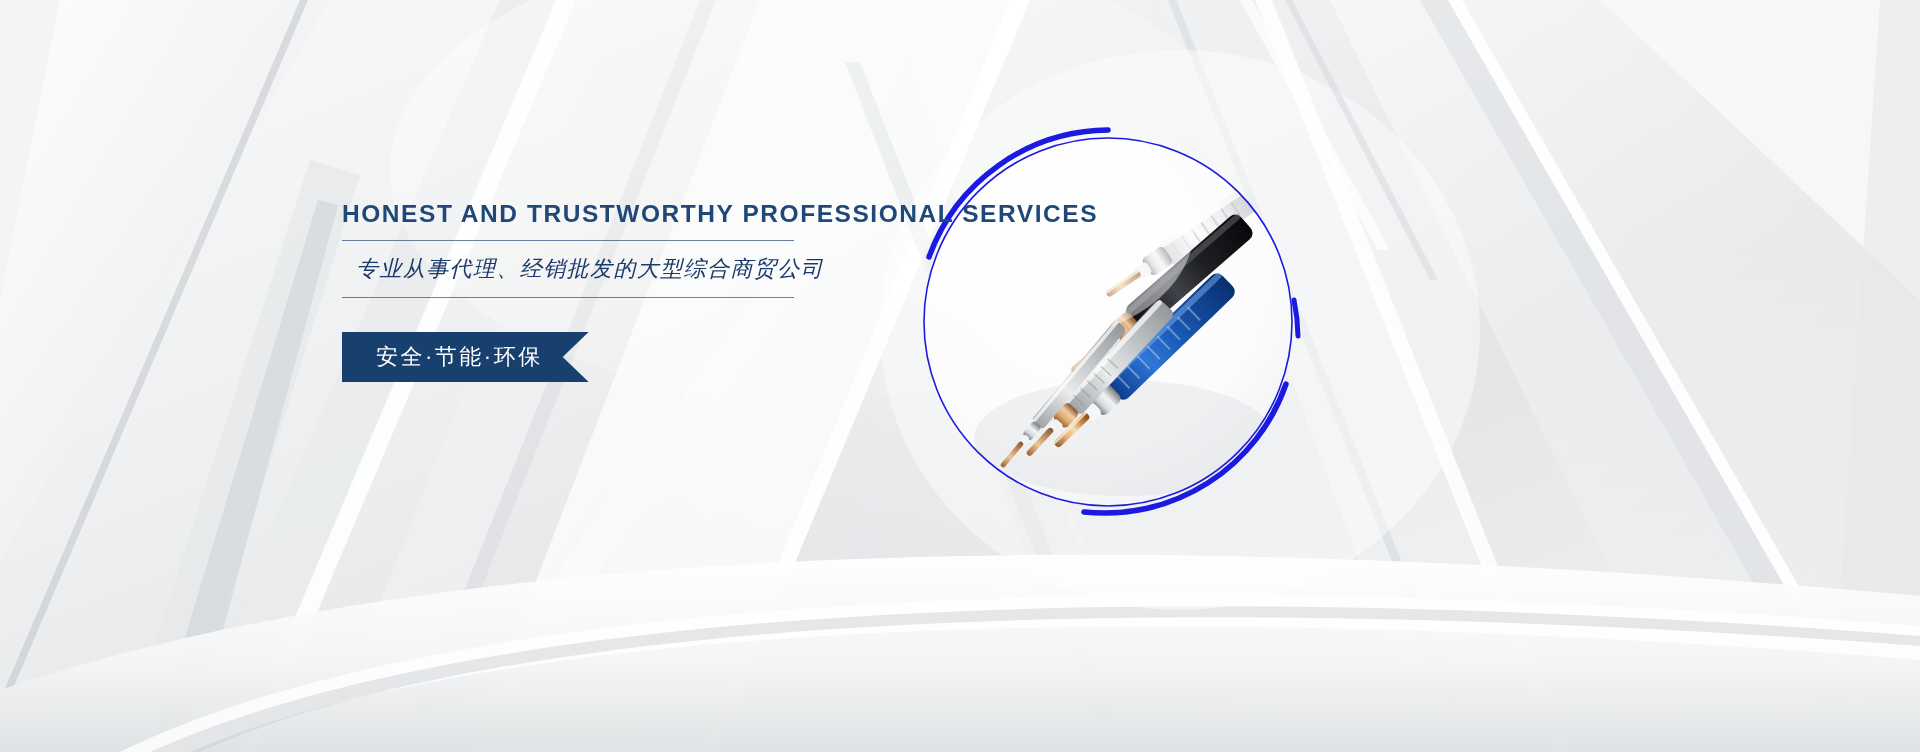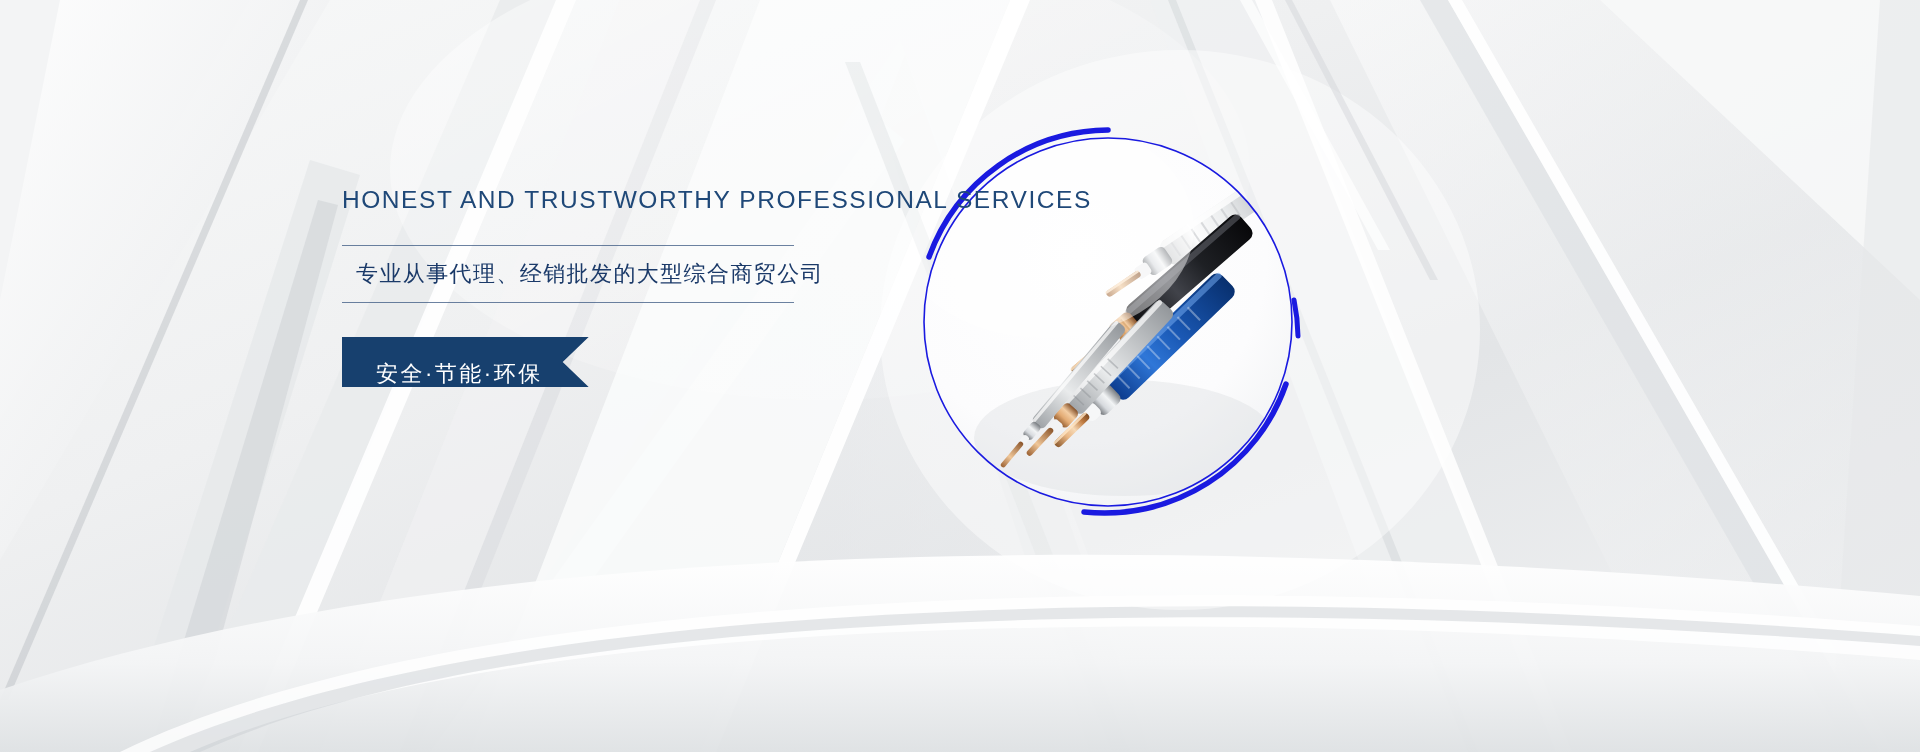--- a/index.html
+++ b/index.html
@@ -31,29 +31,31 @@
   .headline {
     font-size:60px;
     font-weight:bold;
     color:#1b3a69;
     letter-spacing:4px;
     line-height:1.12;
     white-space:nowrap;
     text-shadow:0 1px 0 rgba(255,255,255,.45);
   }
   .subhead-en {
+    margin-top:14px;
     font-size:24.5px;
     color:#1f4878;
     letter-spacing:1.55px;
     white-space:nowrap;
-    font-weight:400;
+    font-weight:700;
   }
   .rule-wrap {
-    margin-top:31px;
+    margin-top:12px;
     width:452px;
+    font-style:italic;
   }
   .rule {
     height:1px;
     background:#33527d;
     opacity:.72;
     width:100%;
   }
   .subhead-cn {
     font-size:22px;
     color:#1b3a69;
@@ -61,21 +63,21 @@
     padding:13px 0 13px 14px;
     white-space:nowrap;
   }
 
   
   .badge {
     position:relative;
     margin-top:34px;
     display:inline-block;
     height:50px;
-    padding:12px 46px 0 34px;
+    padding:0 46px 0 34px;
     background:#17406e;
     color:#ffffff;
     font-size:22px;
     letter-spacing:2.5px;
     line-height:50px;
     white-space:nowrap;
     clip-path:polygon(0 0, 100% 0, calc(100% - 26px) 50%, 100% 100%, 0 100%);
   }
 
   

